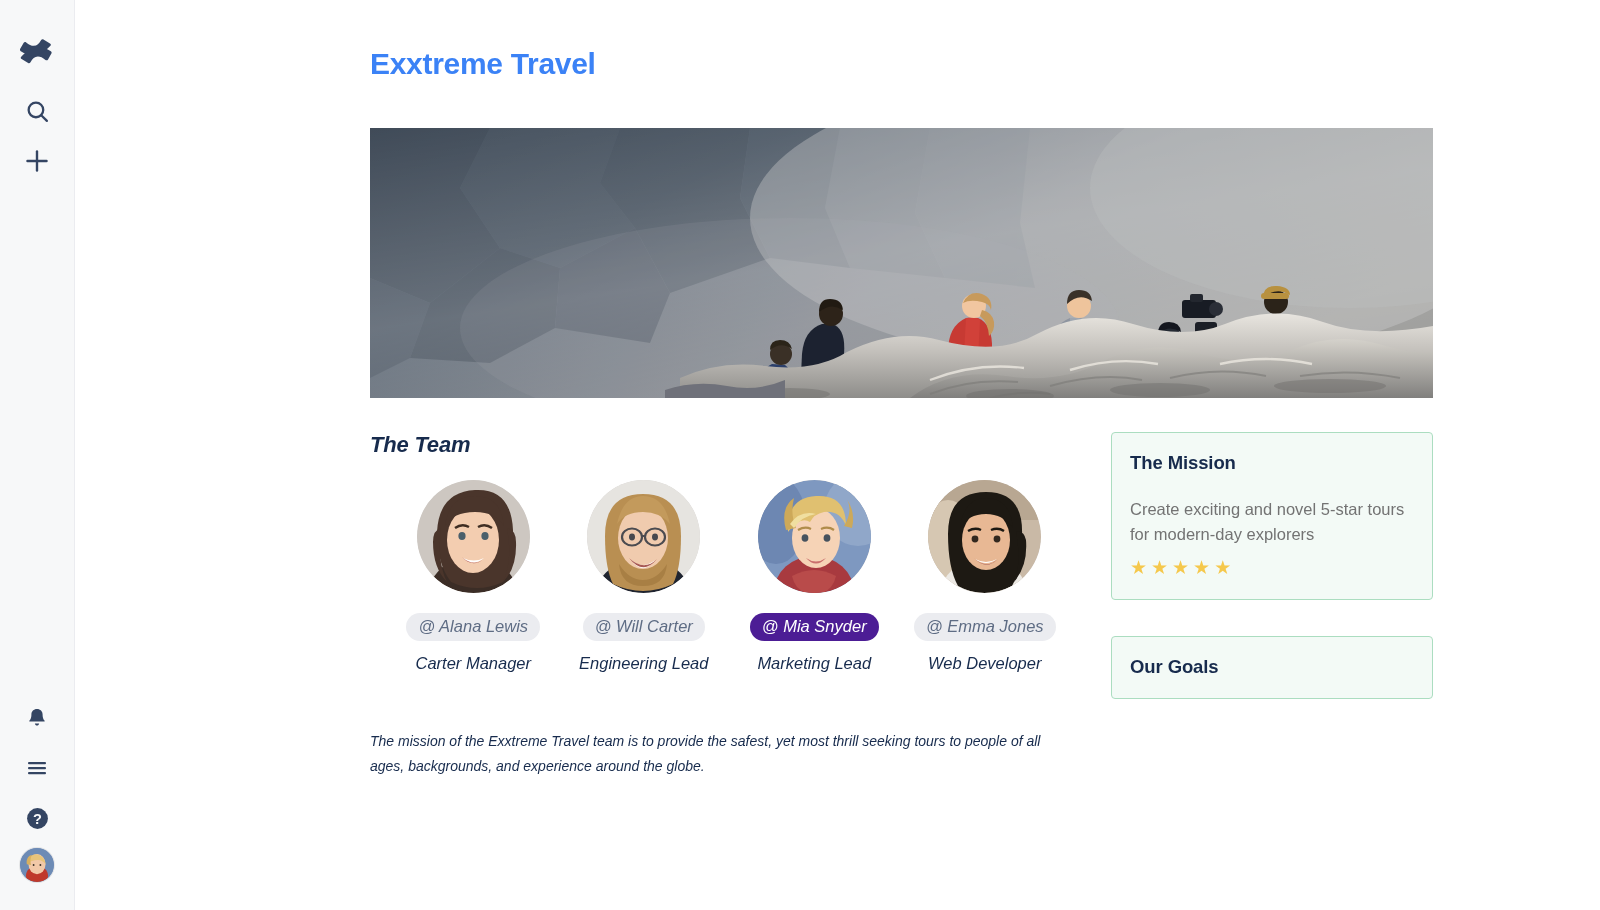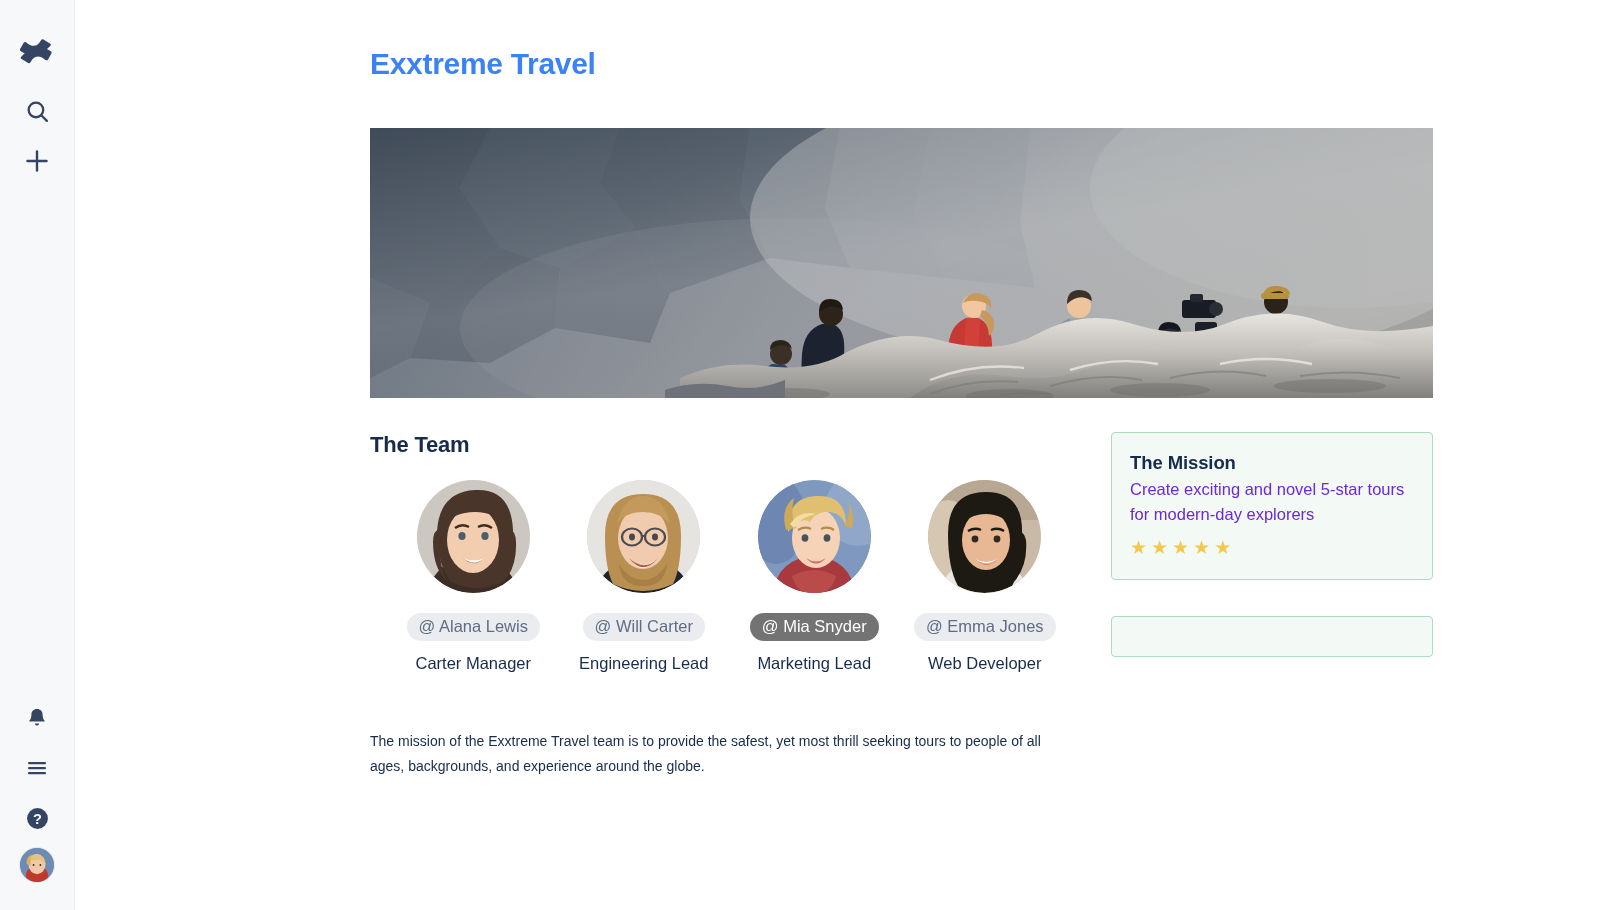--- a/index.html
+++ b/index.html
@@ -98,21 +98,21 @@
 
   
   .cols {
     position: absolute;
     top: 432px;
     left: 295px;
     width: 1063px;
     display: flex;
     gap: 0;
   }
-  .col-left { width: 700px; flex: 0 0 700px; }
+  .col-left { width: 700px; flex: 0 0 700px; font-style: italic; }
   .col-right { width: 322px; flex: 0 0 322px; margin-left: 41px; }
 
   .section-head {
     font-size: 22px;
     font-weight: bold;
     color: #172b4d;
     letter-spacing: -0.2px;
   }
 
   
@@ -143,21 +143,21 @@
     padding: 3px 12px 4px 12px;
     border-radius: 14px;
     font-size: 16.5px;
     line-height: 21px;
     background: #ebecf0;
     color: #5e6c84;
     white-space: nowrap;
     cursor: pointer;
   }
   .chip.active {
-    background: #737373;
+    background: #4c1d95;
     color: #ffffff;
   }
   .tm-role {
     margin-top: 13px;
     font-size: 16.5px;
     color: #172b4d;
     white-space: nowrap;
   }
 
   
@@ -178,24 +178,24 @@
     padding: 19px 18px 20px 18px;
   }
   .panel + .panel { margin-top: 36px; }
   .panel-title {
     font-size: 18.5px;
     font-weight: bold;
     color: #172b4d;
     letter-spacing: -0.1px;
   }
   .panel-text {
-    margin-top: 3px;
+    margin-top: 23px;
     font-size: 16.5px;
     line-height: 25px;
-    color: #6d28d9;
+    color: #737373;
   }
   .stars {
     margin-top: 10px;
     font-size: 19px;
     letter-spacing: 4px;
     color: #f5c84c;
     line-height: 22px;
   }
   .goal-list {
     margin-top: 12px;
@@ -578,19 +578,20 @@
 
         <div class="col-right">
 
           <div class="panel">
             <div class="panel-title">The Mission</div>
             <div class="panel-text">Create exciting and novel 5-star tours for modern-day explorers</div>
             <div class="stars">★★★★★</div>
           </div>
 
           <div class="panel">
+            <div class="panel-title">Our Goals</div>
           </div>
         </div>
 
       </div>
     </div>
   </div>
 </div>
 
 </body></html>

